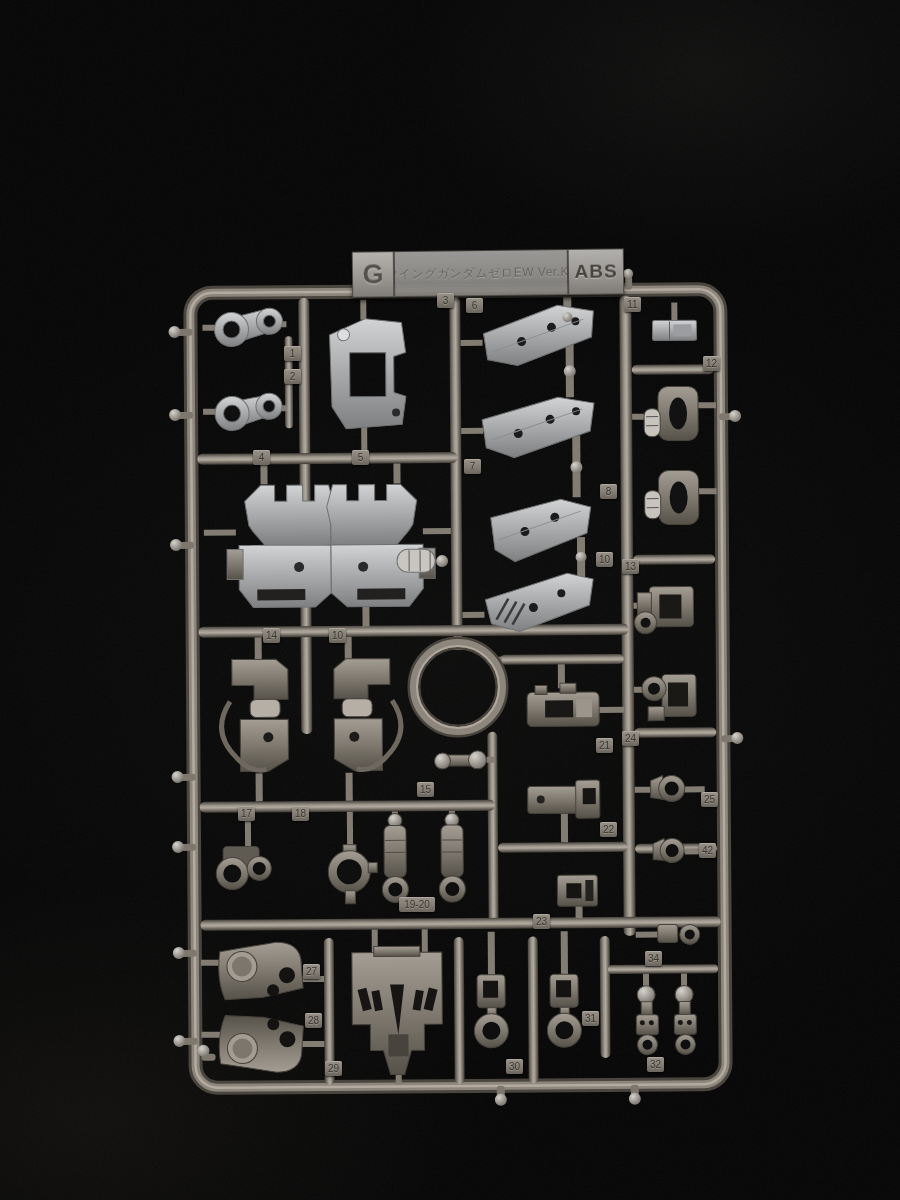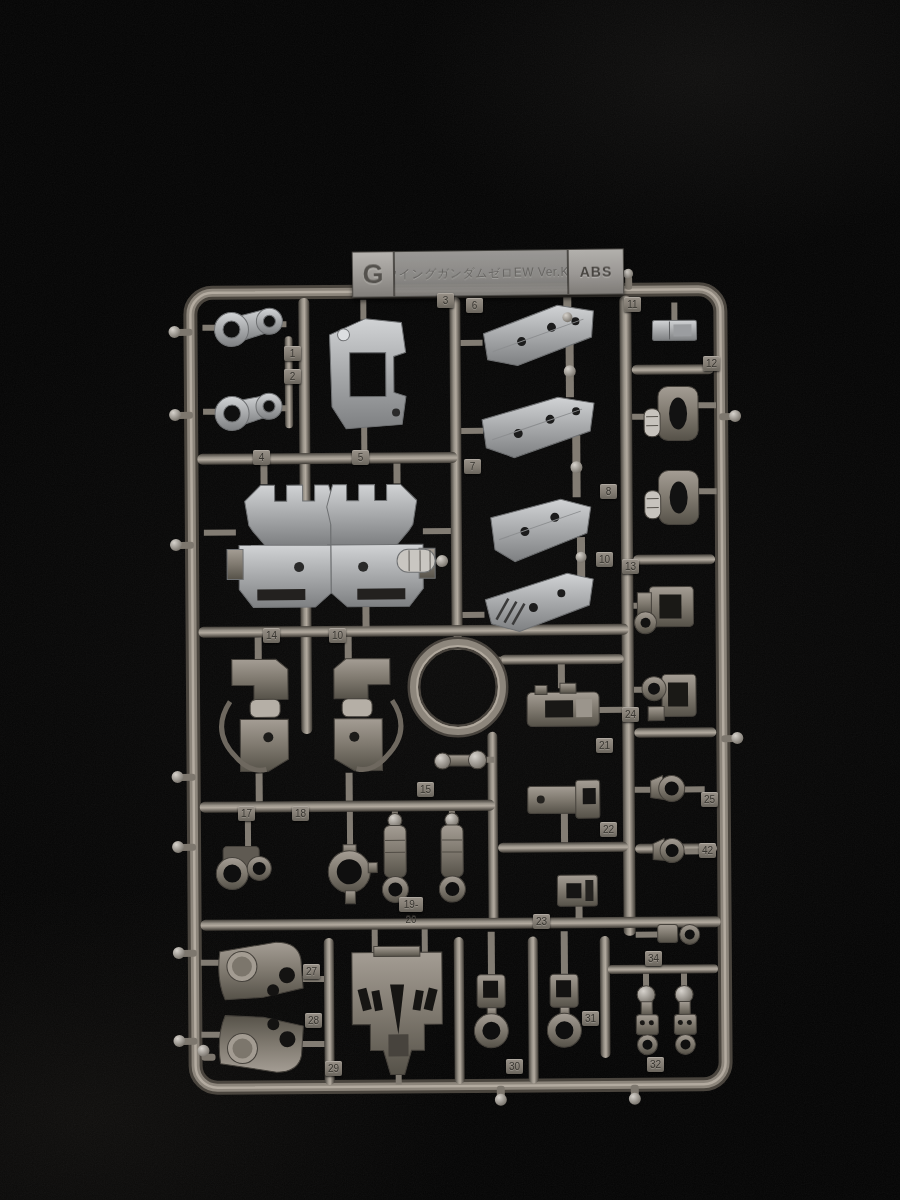--- a/index.html
+++ b/index.html
@@ -30,33 +30,33 @@
   .plate-title{
     flex:1;display:flex;align-items:center;justify-content:center;
     background:linear-gradient(180deg,#aaa8a5 0%,#989693 60%,#7e7c79 100%);
     font-size:12px;letter-spacing:.5px;color:#6e6c69;
     text-shadow:0 1px 0 rgba(225,223,220,.45);
     filter:blur(.5px);opacity:.9;white-space:nowrap;overflow:hidden;
   }
   .plate-abs{
     width:54px;display:flex;align-items:center;justify-content:center;
     background:linear-gradient(180deg,#b2b0ac 0%,#9a9794 55%,#7f7c78 100%);
-    font-size:14px;font-weight:bold;letter-spacing:1px;color:#474440;
+    font-size:19px;font-weight:bold;letter-spacing:1px;color:#474440;
     text-shadow:0 1px 1px rgba(230,228,225,.5);
     text-align:center;
   }
   
   .tab{
     position:absolute;width:17px;height:15px;border-radius:2px;
     background:linear-gradient(180deg,#989188 0%,#837d74 55%,#6a655d 100%);
     box-shadow:inset 0 1px 0 rgba(210,205,198,.4), 0 1px 2px rgba(0,0,0,.7);
     color:rgba(52,49,44,.95);font-size:10px;line-height:15px;text-align:center;
     text-shadow:0 1px 0 rgba(200,195,188,.35);filter:blur(.3px);
   }
-  .tab.wide{width:24px;}
+  .tab.wide{width:36px;}
 </style>
 </head>
 <body>
 
 <div class="photo">
 <div class="sprue-wrap">
 
 <svg width="900" height="1200" viewBox="0 0 900 1200">
   <defs>
     <linearGradient id="gLight" x1="0" y1="0" x2="0" y2="1">
@@ -488,21 +488,21 @@
 <div class="tab" style="left:622px;top:559px">13</div>
 <div class="tab" style="left:263px;top:628px">14</div>
 <div class="tab" style="left:329px;top:628px">10</div>
 <div class="tab" style="left:417px;top:782px">15</div>
 <div class="tab" style="left:238px;top:806px">17</div>
 <div class="tab" style="left:292px;top:806px">18</div>
 <div class="tab wide" style="left:399px;top:897px">19-20</div>
 <div class="tab" style="left:596px;top:738px">21</div>
 <div class="tab" style="left:600px;top:822px">22</div>
 <div class="tab" style="left:533px;top:914px">23</div>
-<div class="tab" style="left:622px;top:707px">24</div>
+<div class="tab" style="left:622px;top:731px">24</div>
 <div class="tab" style="left:701px;top:792px">25</div>
 <div class="tab" style="left:699px;top:843px">42</div>
 <div class="tab" style="left:303px;top:964px">27</div>
 <div class="tab" style="left:305px;top:1013px">28</div>
 <div class="tab" style="left:325px;top:1061px">29</div>
 <div class="tab" style="left:506px;top:1059px">30</div>
 <div class="tab" style="left:582px;top:1011px">31</div>
 <div class="tab" style="left:647px;top:1057px">32</div>
 <div class="tab" style="left:645px;top:951px">34</div>
 

